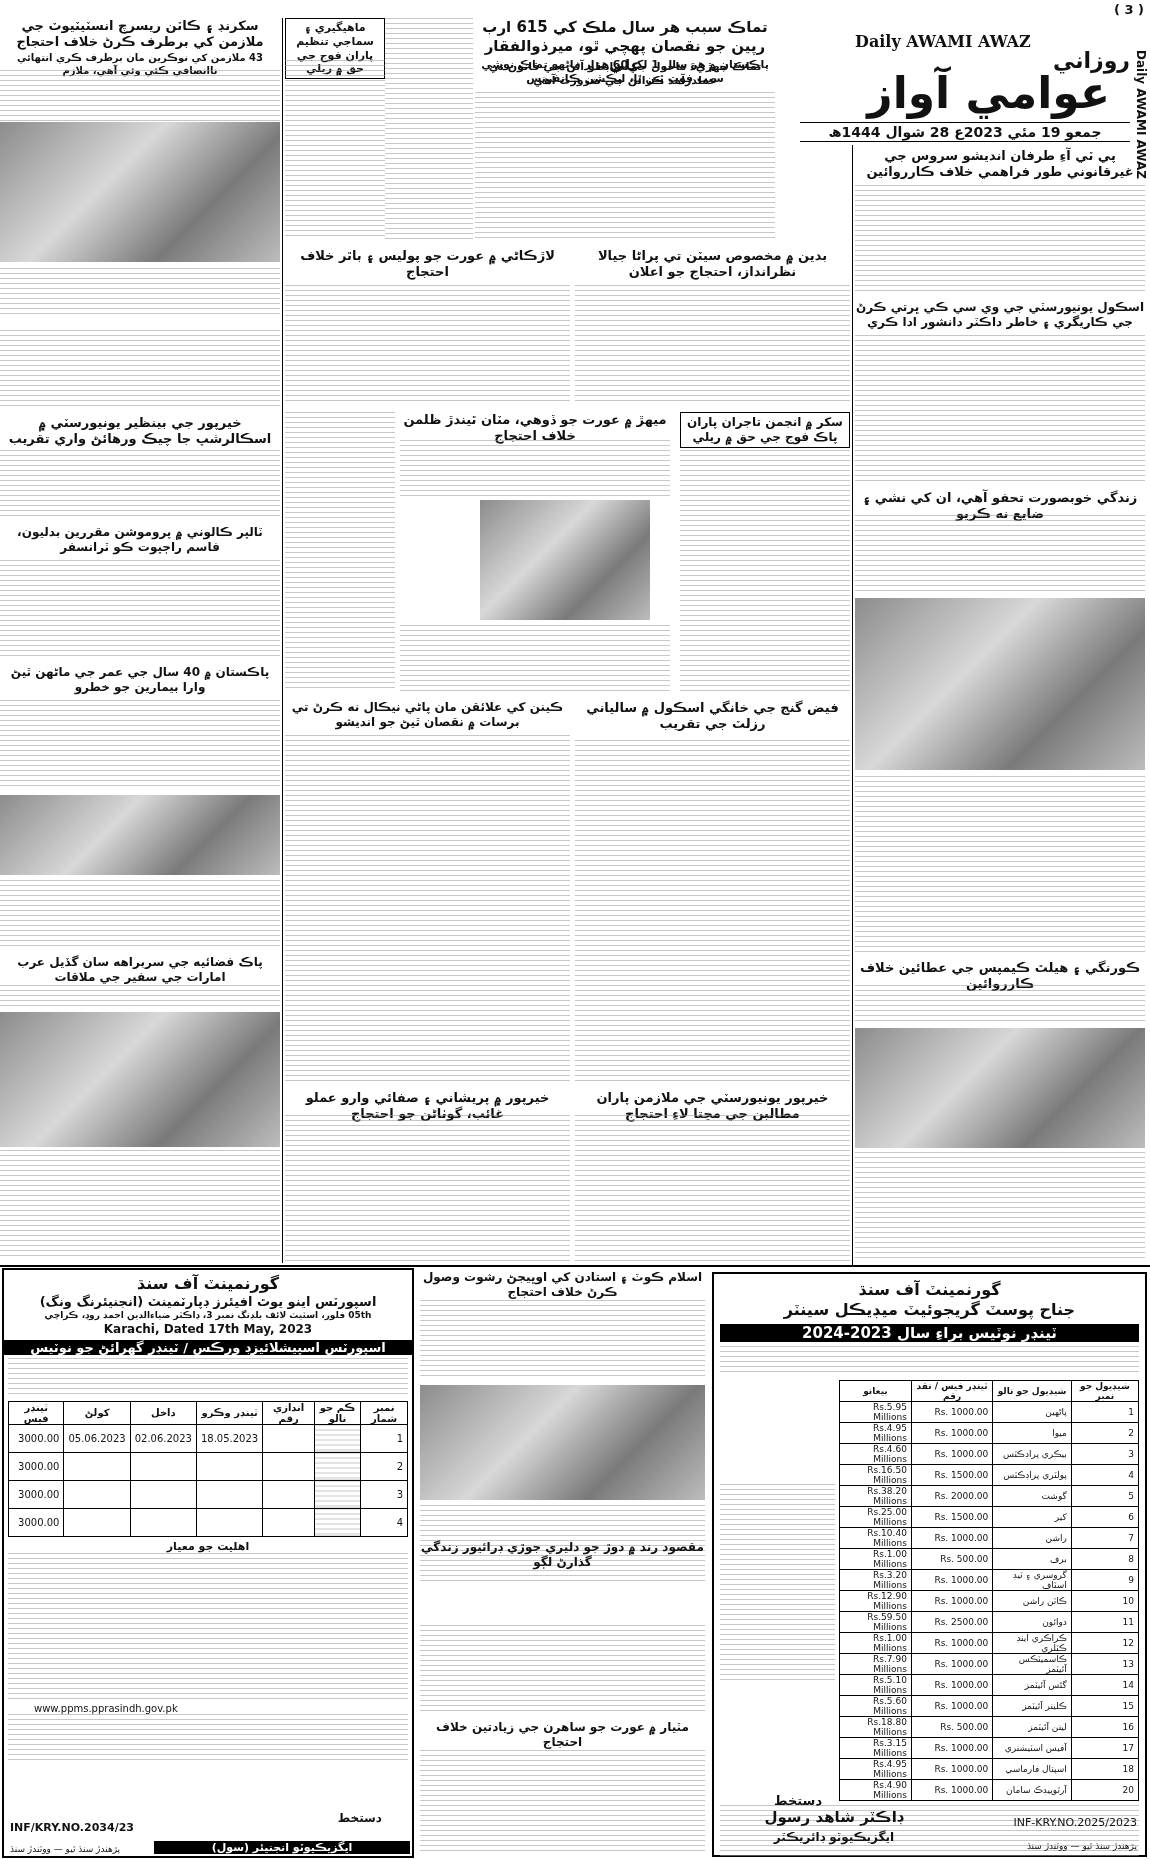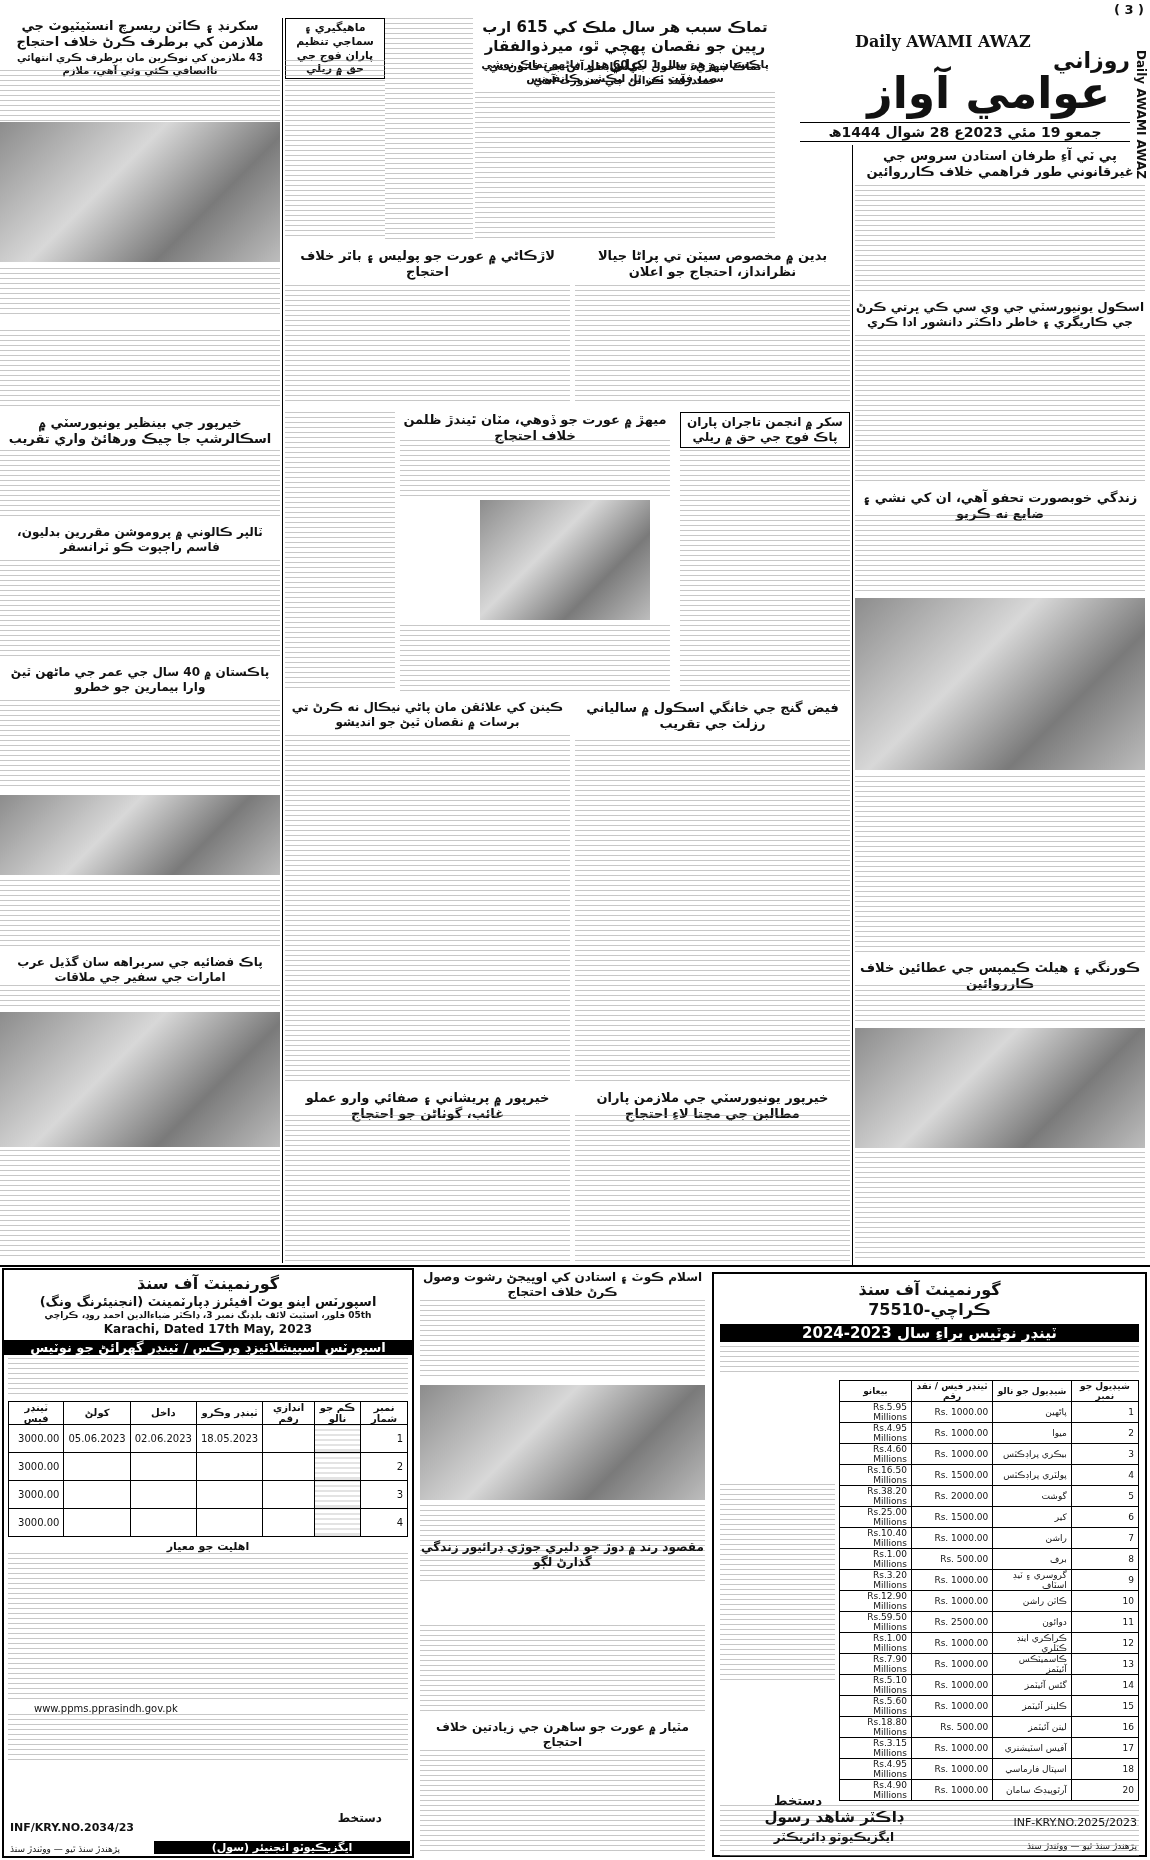--- a/index.html
+++ b/index.html
@@ -44,21 +44,21 @@
 <div class="abs hl" style="left:0;top:18px;width:280px;font-size:13px">سکرنڊ ۽ ڪاٽن ريسرچ انسٽيٽيوٽ جي ملازمن کي برطرف ڪرڻ خلاف احتجاج</div>
 <div class="abs hl" style="left:0;top:52px;width:280px;font-size:10px">43 ملازمن کي نوڪرين مان برطرف ڪري انتهائي ناانصافي ڪئي وئي آهي، ملازم</div>
 <div class="abs txt lines" style="left:0;top:70px;width:280px;height:52px"></div>
 <div class="abs photo" style="left:0;top:122px;width:280px;height:140px"></div>
 <div class="abs txt lines" style="left:0;top:268px;width:280px;height:50px"></div>
 
 <div class="abs hl box" style="left:285px;top:18px;width:100px;font-size:11px;padding:2px">ماهيگيري ۽ سماجي تنظيم پاران فوج جي حق ۾ ريلي</div>
 <div class="abs txt lines" style="left:285px;top:60px;width:100px;height:180px"></div>
 <div class="abs txt lines" style="left:385px;top:18px;width:88px;height:222px"></div>
 
-<div class="abs hl" style="left:855px;top:148px;width:290px;font-size:13px">پي ٽي آءِ طرفان استادن سروس جي غيرقانوني طور فراهمي خلاف ڪارروائين</div>
+<div class="abs hl" style="left:855px;top:148px;width:290px;font-size:13px">پي ٽي آءِ طرفان انديشو سروس جي غيرقانوني طور فراهمي خلاف ڪارروائين</div>
 <div class="abs txt lines" style="left:855px;top:185px;width:290px;height:110px"></div>
 <div class="abs hl" style="left:855px;top:300px;width:290px;font-size:12px">اسڪول يونيورسٽي جي وي سي ڪي ڀرتي ڪرڻ جي ڪاريگري ۽ خاطر داڪٽر دانشور ادا ڪري</div>
 <div class="abs txt lines" style="left:855px;top:335px;width:290px;height:150px"></div>
 <div class="abs hl" style="left:855px;top:490px;width:290px;font-size:13px">زندگي خوبصورت تحفو آهي، ان کي نشي ۽ ضايع نه ڪريو</div>
 <div class="abs txt lines" style="left:855px;top:515px;width:290px;height:80px"></div>
 <div class="abs photo" style="left:855px;top:598px;width:290px;height:172px"></div>
 <div class="abs txt lines" style="left:855px;top:776px;width:290px;height:180px"></div>
 <div class="abs hl" style="left:855px;top:960px;width:290px;font-size:13px">ڪورنگي ۽ هيلٿ ڪيمپس جي عطائين خلاف ڪارروائين</div>
 <div class="abs txt lines" style="left:855px;top:985px;width:290px;height:40px"></div>
 <div class="abs photo" style="left:855px;top:1028px;width:290px;height:120px"></div>
@@ -170,21 +170,21 @@
   <div style="font-size:10px;margin-left:30px">www.ppms.pprasindh.gov.pk</div>
   <div class="txt lines" style="height:50px;margin:0 4px"></div>
   <div class="abs hl" style="right:30px;bottom:30px;font-size:12px">دستخط</div>
   <div class="abs" style="left:6px;bottom:22px;font-size:11px;font-weight:bold">INF/KRY.NO.2034/23</div>
   <div class="abs inv" style="left:150px;bottom:2px;width:256px;font-size:11px;direction:rtl">ايگزيڪيوٽو انجنيئر (سول)</div>
   <div class="abs" style="left:6px;bottom:2px;font-size:9px;direction:rtl">پڙهندڙ سنڌ ٿيو — ووٽندڙ سنڌ</div>
 </div>
 
 <div class="ad" style="left:712px;top:1272px;width:435px;height:585px">
   <div class="hl" style="font-size:16px;margin-top:6px">گورنمينٽ آف سنڌ</div>
-  <div class="hl" style="font-size:16px">ڪراچي-75510</div>
+  <div class="hl" style="font-size:16px">جناح پوسٽ گريجوئيٽ ميڊيڪل سينٽر</div>
   <div class="inv" style="font-size:15px;margin:4px 6px;direction:rtl">ٽينڊر نوٽيس براءِ سال 2023-2024</div>
   <div class="txt lines" style="height:30px;margin:0 6px"></div>
   <table style="width:300px;margin:4px 6px 0 auto;direction:rtl;font-size:9px">
     <tbody>
         <tr>
       <th>شيڊيول جو نمبر</th>
       <th>شيڊيول جو نالو</th>
       <th>ٽينڊر فيس / نقد رقم</th>
       <th>بيعانو</th>
     </tr>

